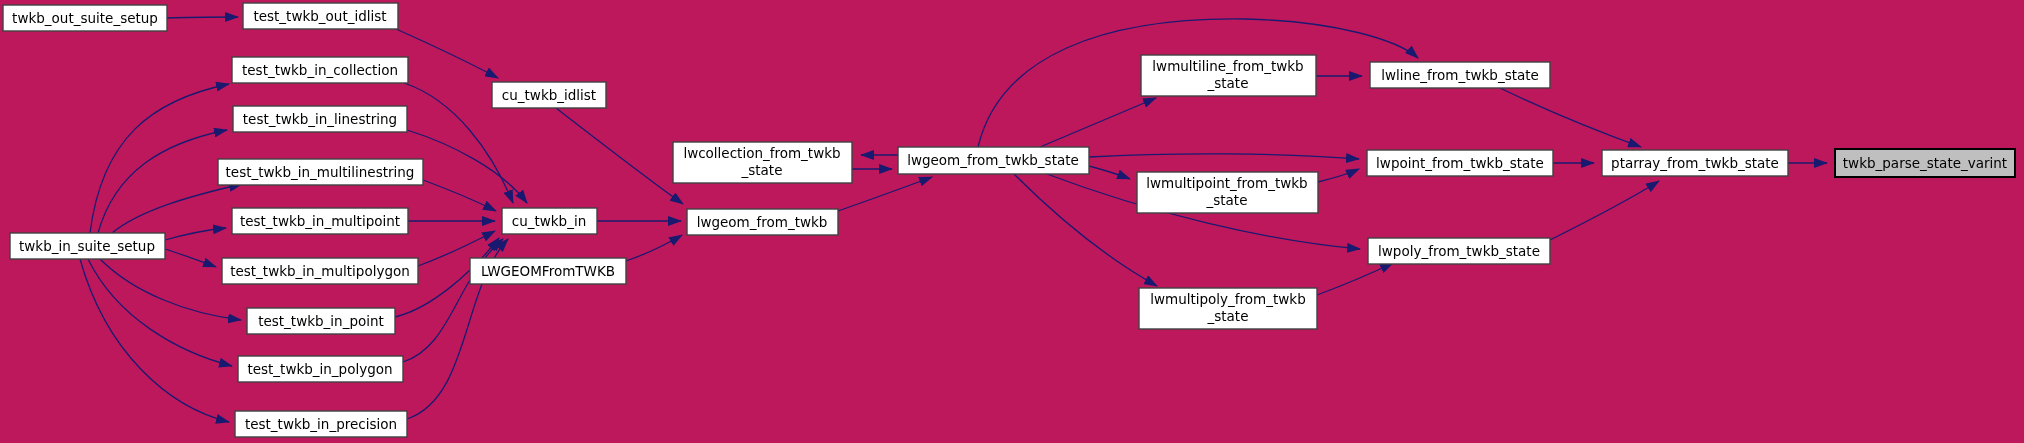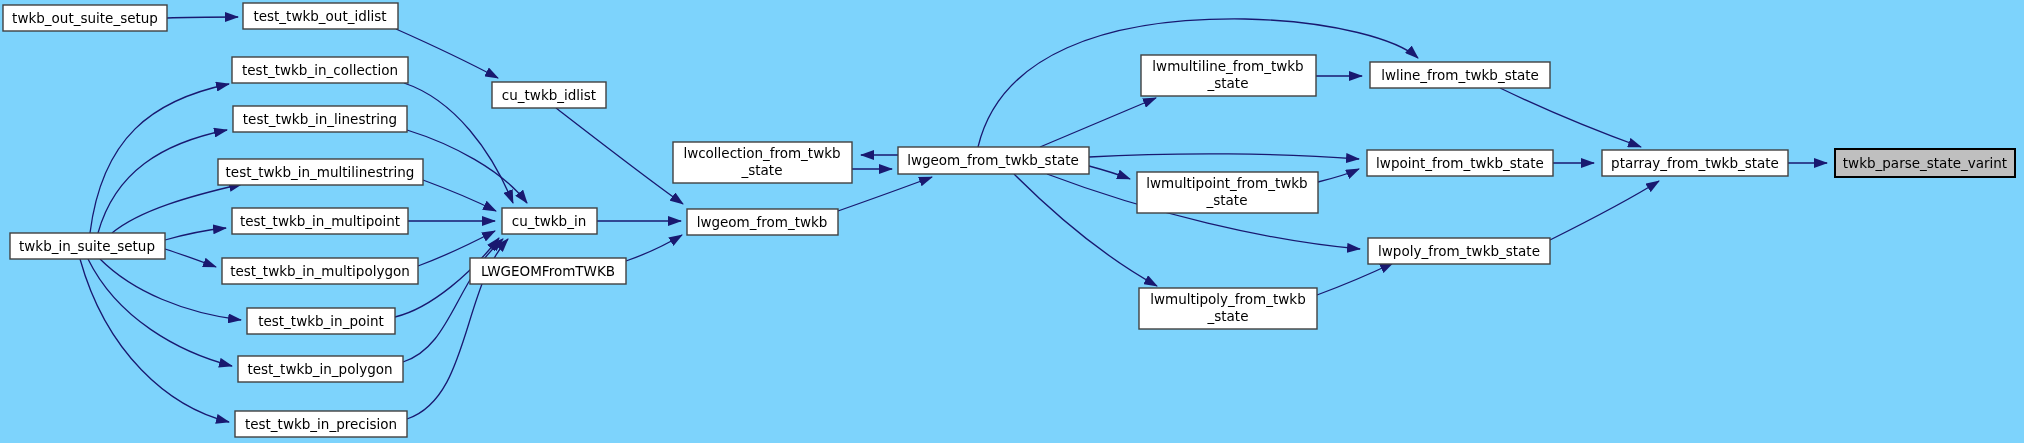--- a/index.html
+++ b/index.html
@@ -1,16 +1,16 @@
 <!DOCTYPE html>
 <html><head>
 <meta charset="utf-8">
 <style>
   html,body{margin:0;padding:0;background:#ffffff;}
-  .stage{position:relative;width:2024px;height:443px;background:#7dd3fc;overflow:hidden;}
+  .stage{position:relative;width:2024px;height:443px;background:#be185d;overflow:hidden;}
   svg{display:block;}
   .edge{fill:none;stroke:#191970;stroke-width:1.3;marker-end:url(#arrow);}
   .node rect{fill:#ffffff;stroke:#404040;stroke-width:1.4;}
   .node text{font-family:"DejaVu Sans","Liberation Sans",sans-serif;font-size:13.5px;fill:#000000;text-anchor:middle;}
   .node.hl rect{fill:#bfbfbf;stroke:#000000;stroke-width:2;}
 </style>
 </head>
 <body>
 
 <div class="stage">

